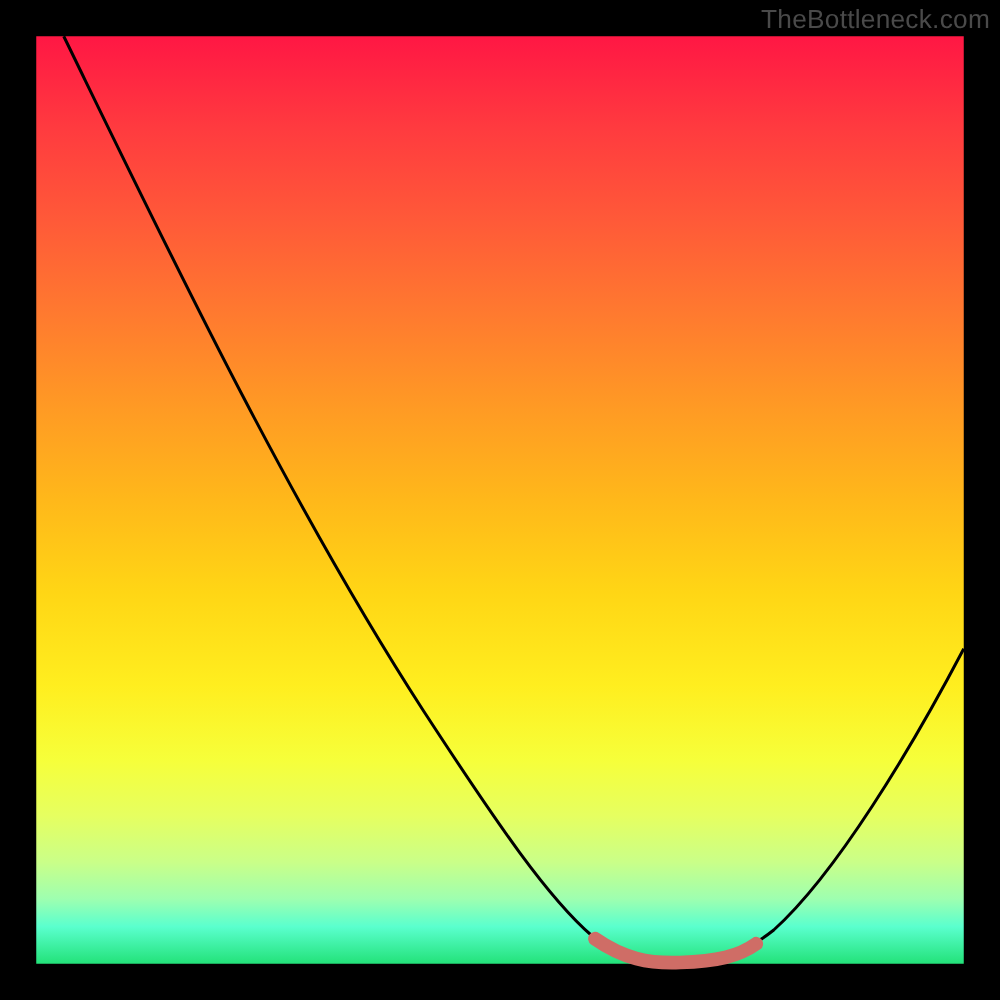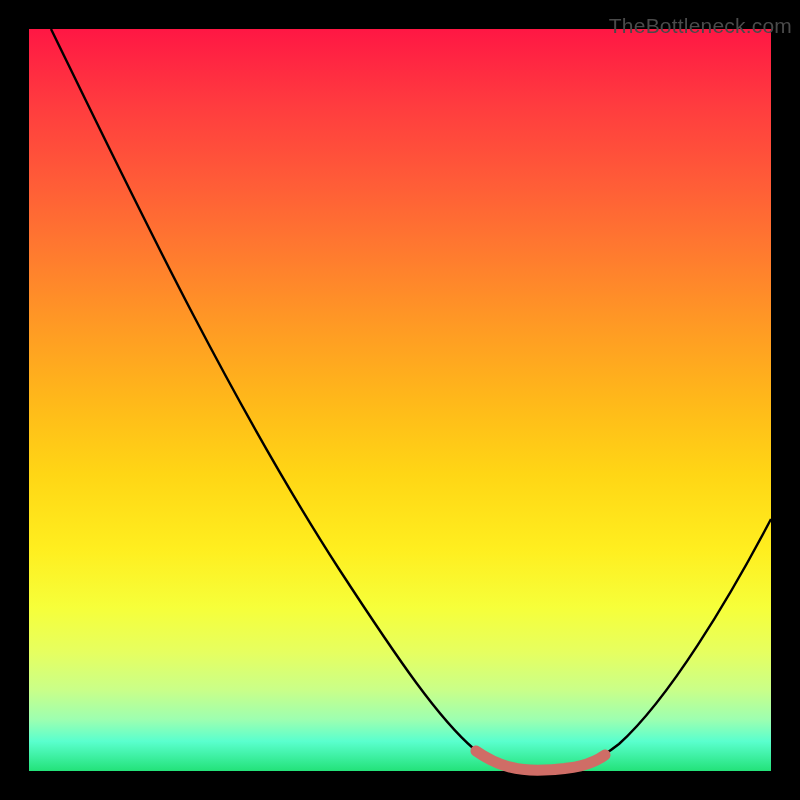--- a/index.html
+++ b/index.html
@@ -39,21 +39,21 @@
       #f6ff3a 78%,
       #e6ff60 84%,
       #caff88 89%,
       #9effb0 93%,
       #5affce 96%,
       #23e279 100%
     );
   }
   .watermark {
     position: absolute;
-    top: 14px;
+    top: 4px;
     right: 8px;
     color: #4a4a4a;
     font-size: 21px;
     font-weight: 500;
     letter-spacing: 0.2px;
     user-select: none;
   }
   svg.curves {
     position: absolute;
     left: 29px;

